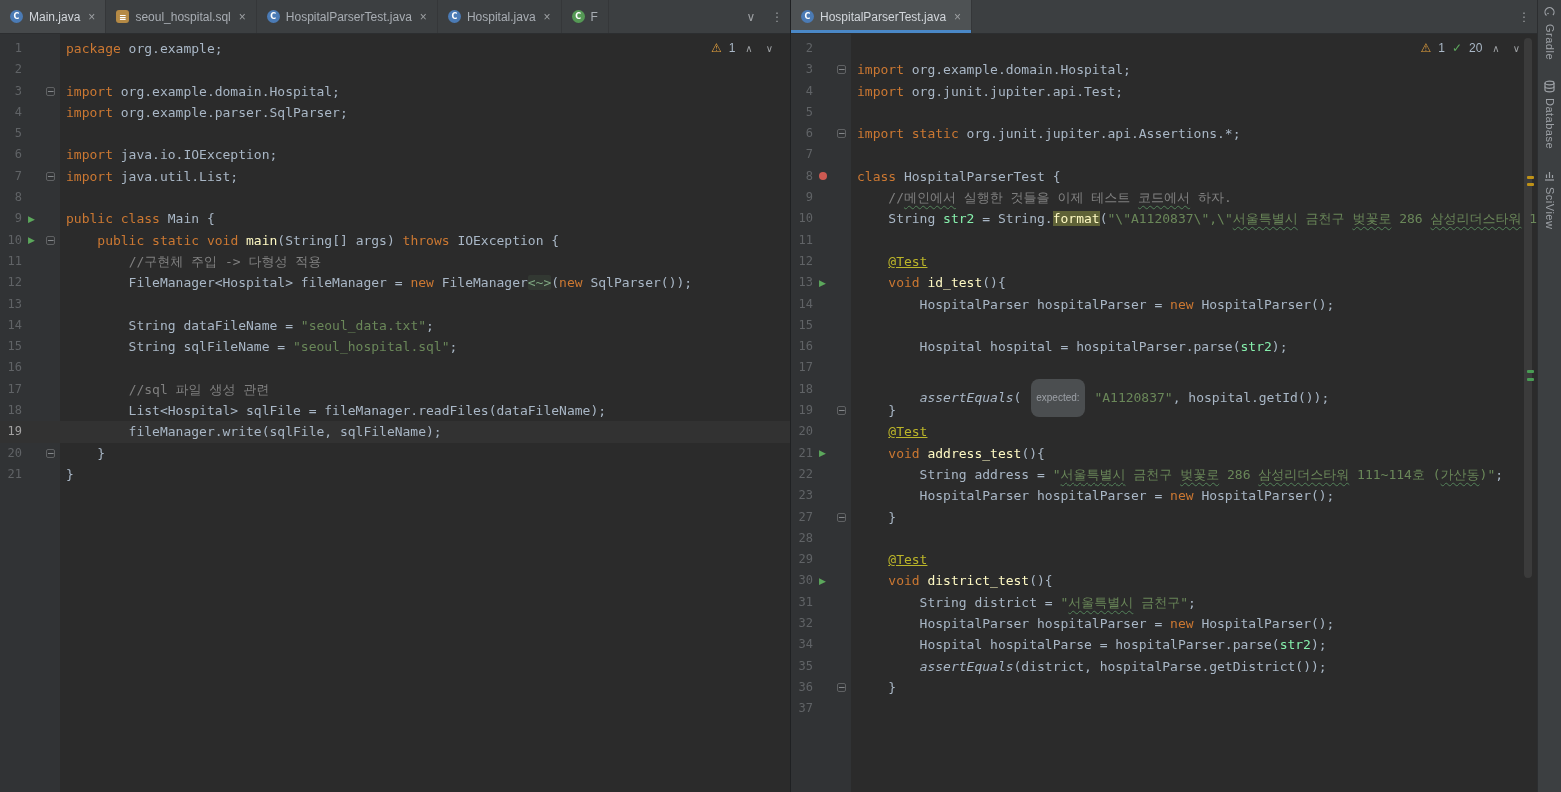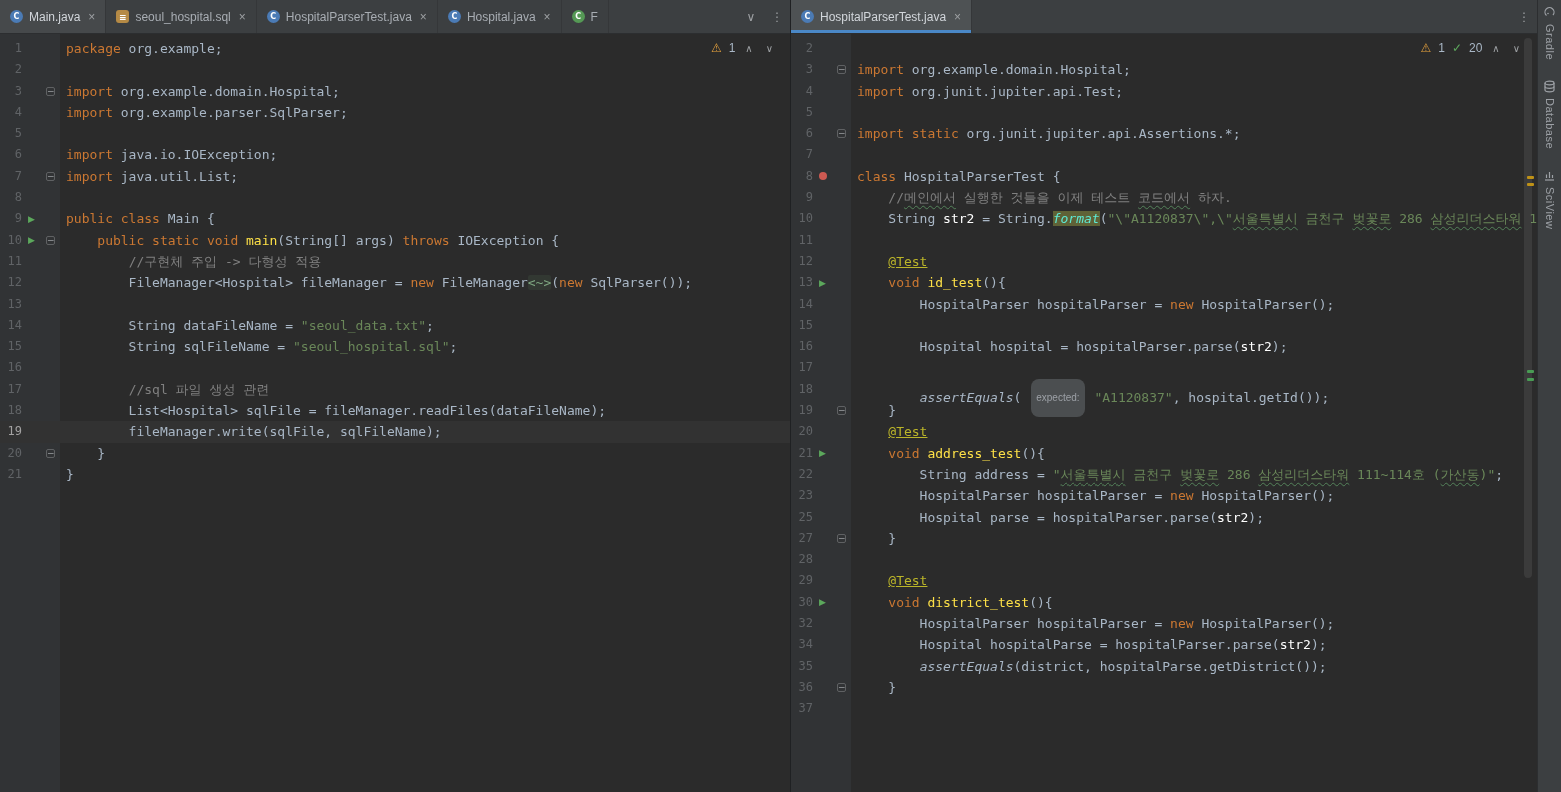--- a/index.html
+++ b/index.html
@@ -39,25 +39,25 @@
   .gfold.has::before{content:"−";display:block;width:9px;height:9px;line-height:7px;font-size:9px;
        border:1px solid #5F6163;color:#9DA0A3;background:#313335;border-radius:2px;text-align:center;
        box-sizing:border-box;font-family:"DejaVu Sans",sans-serif;}
   .ctext{padding-left:6px;flex:1;}
   
   .tok{color:#A9B7C6;}
   .kw{color:#CC7832;}
   .str{color:#6A8759;}
   .com{color:#808080;}
   .ann{color:#BBB529;text-decoration:underline;}
-  .fn{color:#fde047;}
-  .fld{color:#ffffff;}
+  .fn{color:#fef9c3;}
+  .fld{color:#86efac;}
   .itl{font-style:italic;}
   .und{text-decoration:underline;}
-  .hlt{background:#5F6237;font-style:italic;color:#5eead4;}
+  .hlt{background:#5F6237;color:#fef9c3;}
   .typo{text-decoration:underline;text-decoration-style:wavy;text-decoration-color:#54825A;
         text-decoration-thickness:1px;text-underline-offset:3px;}
   .folded{color:#7EA680;background:#323832;border-radius:2px;}
   .hint{display:inline-block;background:#4B4E50;color:#9CA0A6;border-radius:8px;padding:12px 5px;
         font:10px/14px "Liberation Sans",sans-serif;vertical-align:1px;margin:0 2px;}
   
   .insp{position:absolute;top:7px;right:14px;display:flex;align-items:center;gap:7px;
         font:12px "Liberation Sans",sans-serif;color:#A9B7C6;z-index:5;}
   .w-icon{color:#E8A33D;font-size:12px;}
   .t-icon{color:#5CA85C;font-size:12px;}
@@ -170,25 +170,25 @@
           <div class="code-row"><span class="ln">14</span><span class="gicon"></span><span class="gfold"></span><span class="ctext"><span class="tok pl">        HospitalParser hospitalParser = </span><span class="tok kw">new</span><span class="tok pl"> HospitalParser();</span></span></div>
           <div class="code-row"><span class="ln">15</span><span class="gicon"></span><span class="gfold"></span><span class="ctext"></span></div>
           <div class="code-row"><span class="ln">16</span><span class="gicon"></span><span class="gfold"></span><span class="ctext"><span class="tok pl">        Hospital hospital = hospitalParser.parse(</span><span class="tok fld">str2</span><span class="tok pl">);</span></span></div>
           <div class="code-row"><span class="ln">17</span><span class="gicon"></span><span class="gfold"></span><span class="ctext"></span></div>
           <div class="code-row"><span class="ln">18</span><span class="gicon"></span><span class="gfold"></span><span class="ctext"><span class="tok pl">        </span><span class="tok pl itl">assertEquals</span><span class="tok pl">( </span><span class="tok hint">expected:</span><span class="tok pl"> </span><span class="tok str">"A1120837"</span><span class="tok pl">, hospital.getId());</span></span></div>
           <div class="code-row"><span class="ln">19</span><span class="gicon"></span><span class="gfold has"></span><span class="ctext"><span class="tok pl">    }</span></span></div>
           <div class="code-row"><span class="ln">20</span><span class="gicon"></span><span class="gfold"></span><span class="ctext"><span class="tok pl">    </span><span class="tok ann">@Test</span></span></div>
           <div class="code-row"><span class="ln">21</span><span class="gicon run">▶</span><span class="gfold"></span><span class="ctext"><span class="tok pl">    </span><span class="tok kw">void</span><span class="tok pl"> </span><span class="tok fn">address_test</span><span class="tok pl">(){</span></span></div>
           <div class="code-row"><span class="ln">22</span><span class="gicon"></span><span class="gfold"></span><span class="ctext"><span class="tok pl">        String address = </span><span class="tok str">"</span><span class="tok str typo">서울특별시</span><span class="tok str"> 금천구 </span><span class="tok str typo">벚꽃로</span><span class="tok str"> 286 </span><span class="tok str typo">삼성리더스타워</span><span class="tok str"> 111~114호 (</span><span class="tok str typo">가산동</span><span class="tok str">)"</span><span class="tok pl">;</span></span></div>
           <div class="code-row"><span class="ln">23</span><span class="gicon"></span><span class="gfold"></span><span class="ctext"><span class="tok pl">        HospitalParser hospitalParser = </span><span class="tok kw">new</span><span class="tok pl"> HospitalParser();</span></span></div>
-          <div class="code-row"><span class="ln">25</span><span class="gicon"></span><span class="gfold"></span><span class="ctext"><span class="tok pl">        Hospital parse = hospitalParser.parse(</span><span class="tok fld">str2</span><span class="tok pl">);</span></span></div>
           <div class="code-row"><span class="ln">27</span><span class="gicon"></span><span class="gfold has"></span><span class="ctext"><span class="tok pl">    }</span></span></div>
           <div class="code-row"><span class="ln">28</span><span class="gicon"></span><span class="gfold"></span><span class="ctext"></span></div>
           <div class="code-row"><span class="ln">29</span><span class="gicon"></span><span class="gfold"></span><span class="ctext"><span class="tok pl">    </span><span class="tok ann">@Test</span></span></div>
           <div class="code-row"><span class="ln">30</span><span class="gicon run">▶</span><span class="gfold"></span><span class="ctext"><span class="tok pl">    </span><span class="tok kw">void</span><span class="tok pl"> </span><span class="tok fn">district_test</span><span class="tok pl">(){</span></span></div>
+          <div class="code-row"><span class="ln">31</span><span class="gicon"></span><span class="gfold"></span><span class="ctext"><span class="tok pl">        String district = </span><span class="tok str">"</span><span class="tok str typo">서울특별시</span><span class="tok str"> 금천구"</span><span class="tok pl">;</span></span></div>
           <div class="code-row"><span class="ln">32</span><span class="gicon"></span><span class="gfold"></span><span class="ctext"><span class="tok pl">        HospitalParser hospitalParser = </span><span class="tok kw">new</span><span class="tok pl"> HospitalParser();</span></span></div>
           <div class="code-row"><span class="ln">34</span><span class="gicon"></span><span class="gfold"></span><span class="ctext"><span class="tok pl">        Hospital hospitalParse = hospitalParser.parse(</span><span class="tok fld">str2</span><span class="tok pl">);</span></span></div>
           <div class="code-row"><span class="ln">35</span><span class="gicon"></span><span class="gfold"></span><span class="ctext"><span class="tok pl">        </span><span class="tok pl itl">assertEquals</span><span class="tok pl">(district, hospitalParse.getDistrict());</span></span></div>
           <div class="code-row"><span class="ln">36</span><span class="gicon"></span><span class="gfold has"></span><span class="ctext"><span class="tok pl">    }</span></span></div>
           <div class="code-row"><span class="ln">37</span><span class="gicon"></span><span class="gfold"></span><span class="ctext"></span></div>
         </div>
       <div class="insp">
         <span class="w-icon">⚠</span>
           <span>1</span>
         <span class="t-icon">✓</span>

